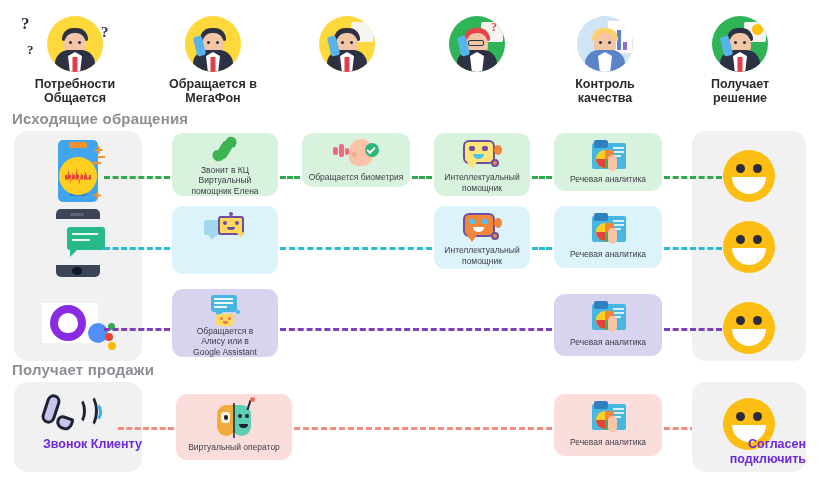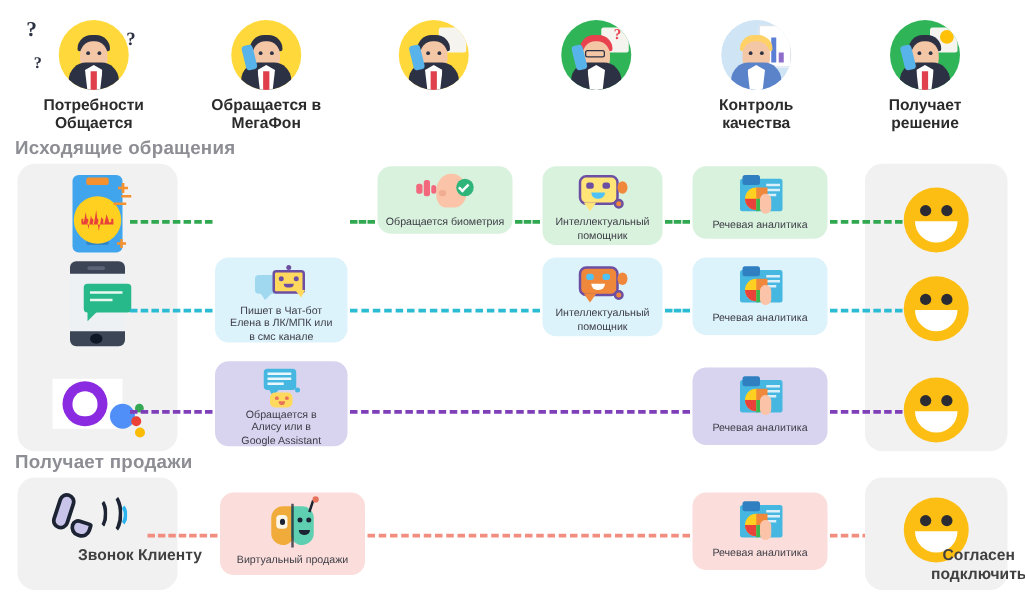--- a/index.html
+++ b/index.html
@@ -71,22 +71,22 @@
   
   .conn{position:absolute;height:0;border-top-width:3px;border-top-style:dashed;}
 
   
   .smiley{position:absolute;width:52px;height:52px;border-radius:50%;background:#fdbe13;}
   .smiley .e{position:absolute;width:9px;height:9px;border-radius:50%;background:#2b2b33;top:14px;}
   .smiley .e.l{left:13px;} .smiley .e.r{right:13px;}
   .smiley .m{position:absolute;left:9px;right:9px;top:27px;height:17px;background:#fff;
              border-radius:0 0 34px 34px;}
 
-  .endcap{position:absolute;text-align:center;font-size:12.5px;line-height:14.5px;
-          font-weight:600;color:#404040;white-space:pre-line;padding-left:34px;}
+  .endcap{position:absolute;text-align:right;font-size:12.5px;line-height:14.5px;
+          font-weight:600;color:#6d28d9;white-space:pre-line;}
 </style>
 </head>
 <body>
 
 <div id="stage">
 
   <div class="persona" style="left:15px;top:16px;">
     <div class="circle" style="background:#ffd93b;">
       <div class="hair"></div>
         <div class="head"></div>
@@ -217,20 +217,30 @@
     <div style="position:absolute;left:0;top:0;width:56px;height:40px;background:#ffffff;"></div>
     <div style="position:absolute;left:8px;top:2px;width:36px;height:36px;border-radius:50%;background:#8a2be2;"></div>
     <div style="position:absolute;left:16px;top:10px;width:20px;height:20px;border-radius:55% 55% 50% 50%;background:#ffffff;"></div>
     <div style="position:absolute;left:46px;top:20px;width:20px;height:20px;border-radius:50%;background:#4f8ff7;"></div>
     <div style="position:absolute;left:66px;top:20px;width:7px;height:7px;border-radius:50%;background:#34a853;"></div>
     <div style="position:absolute;left:63px;top:30px;width:8px;height:8px;border-radius:50%;background:#ea4335;"></div>
     <div style="position:absolute;left:66px;top:39px;width:8px;height:8px;border-radius:50%;background:#fbbc05;"></div>
   </div>
 
   <div class="conn" style="left:104px;top:176px;width:66px;border-color:#2fa84f;"></div>
+  <div class="card" style="left:172px;top:133px;width:106px;height:63px;background:#d9f2dd;">
+    <div class="ico">
+      <div style="position:absolute;left:11px;top:1px;width:11px;height:20px;border-radius:6px;background:#3cb452;transform:rotate(32deg);"></div>
+      <div style="position:absolute;left:4px;top:12px;width:12px;height:10px;border-radius:6px 2px 8px 8px;background:#3cb452;transform:rotate(32deg);"></div>
+      <div style="position:absolute;left:18px;top:-2px;width:11px;height:9px;border-radius:8px 8px 2px 6px;background:#3cb452;transform:rotate(32deg);"></div>
+    </div>
+    <div class="label">Звонит в КЦ
+Виртуальный
+помощник Елена</div>
+  </div>
 
   <div class="conn" style="left:280px;top:176px;width:20px;border-color:#2fa84f;"></div>
   <div class="card" style="left:302px;top:133px;width:108px;height:54px;background:#d9f2dd;">
     <div class="ico" style="width:46px;">
       <div style="position:absolute;left:16px;top:0;width:24px;height:27px;border-radius:50% 48% 40% 34%;background:#fbc4a8;"></div>
       <div style="position:absolute;left:18px;top:13px;width:6px;height:5px;border-radius:50%;background:#f0ad91;"></div>
       <div style="position:absolute;left:0;top:8px;width:5px;height:8px;background:#f2697d;border-radius:2px;"></div>
       <div style="position:absolute;left:6px;top:5px;width:5px;height:13px;background:#f2697d;border-radius:2px;"></div>
       <div style="position:absolute;left:12px;top:9px;width:4px;height:7px;background:#f2697d;border-radius:2px;"></div>
       <div style="position:absolute;right:0;top:4px;width:14px;height:14px;border-radius:50%;background:#2fb47a;"></div>
@@ -283,23 +293,20 @@
     <div class="ico" style="width:42px;height:28px;">
       <div style="position:absolute;left:0;top:8px;width:20px;height:15px;background:#9fd8ef;border-radius:3px;"></div>
       <div style="position:absolute;left:4px;top:22px;width:0;height:0;border-left:4px solid transparent;border-right:6px solid transparent;border-top:6px solid #9fd8ef;"></div>
       <div style="position:absolute;left:14px;top:4px;width:26px;height:19px;background:#ffd95e;border-radius:3px;border:2px solid #6c4fa3;box-sizing:border-box;"></div>
       <div style="position:absolute;left:19px;top:9px;width:4px;height:4px;border-radius:50%;background:#6c4fa3;"></div>
       <div style="position:absolute;left:31px;top:9px;width:4px;height:4px;border-radius:50%;background:#6c4fa3;"></div>
       <div style="position:absolute;left:23px;top:15px;width:8px;height:3px;border-radius:0 0 5px 5px;background:#6c4fa3;"></div>
       <div style="position:absolute;left:25px;top:0;width:4px;height:4px;border-radius:50%;background:#6c4fa3;"></div>
       <div style="position:absolute;left:32px;top:20px;width:0;height:0;border-left:5px solid transparent;border-right:3px solid transparent;border-top:6px solid #ffd95e;"></div>
     </div>
-    <div class="label">Пишет в Чат-бот
-Елена в ЛК/МПК или
-в смс канале</div>
   </div>
 
   <div class="conn" style="left:280px;top:247px;width:152px;border-color:#2bbcd4;"></div>
   <div class="card" style="left:434px;top:206px;width:96px;height:63px;background:#ddf3fb;">
     <div class="ico" style="width:42px;">
       <div style="position:absolute;left:2px;top:1px;width:32px;height:24px;border-radius:6px;background:#f0883b;border:2px solid #6c4fa3;box-sizing:border-box;"></div>
       <div style="position:absolute;left:8px;top:7px;width:6px;height:5px;border-radius:2px;background:#4fc3f7;"></div>
       <div style="position:absolute;left:21px;top:7px;width:6px;height:5px;border-radius:2px;background:#4fc3f7;"></div>
       <div style="position:absolute;left:12px;top:15px;width:11px;height:5px;border-radius:0 0 6px 6px;background:#ffffff;"></div>
       <div style="position:absolute;left:6px;top:23px;width:0;height:0;border-left:5px solid transparent;border-right:5px solid transparent;border-top:7px solid #f0883b;"></div>
@@ -398,21 +405,21 @@
       <div style="position:absolute;left:19px;top:2px;width:18px;height:31px;border-radius:2px 10px 10px 9px;background:#5ecfb0;"></div>
       <div style="position:absolute;left:7px;top:9px;width:9px;height:11px;border-radius:3px;background:#fdf6e6;"></div>
       <div style="position:absolute;left:10px;top:12px;width:4px;height:5px;border-radius:2px;background:#1c2333;"></div>
       <div style="position:absolute;left:24px;top:11px;width:4px;height:4px;border-radius:50%;background:#1c2333;"></div>
       <div style="position:absolute;left:31px;top:11px;width:4px;height:4px;border-radius:50%;background:#1c2333;"></div>
       <div style="position:absolute;left:25px;top:21px;width:9px;height:4px;border-radius:0 0 6px 6px;background:#1c2333;"></div>
       <div style="position:absolute;left:19px;top:0;width:2px;height:35px;background:#1c2333;opacity:.75;"></div>
       <div style="position:absolute;left:34px;top:-3px;width:2px;height:10px;background:#1c2333;transform:rotate(18deg);"></div>
       <div style="position:absolute;left:36px;top:-6px;width:5px;height:5px;border-radius:50%;background:#e8735c;"></div>
     </div>
-    <div class="label">Виртуальный продажи</div>
+    <div class="label">Виртуальный оператор</div>
   </div>
 
   <div class="conn" style="left:294px;top:427px;width:258px;border-color:#f28e80;"></div>
 
   <div class="card" style="left:554px;top:394px;width:108px;height:62px;background:#fbdedb;">
     <div class="ico" style="width:40px;height:34px;">
       <div style="position:absolute;left:4px;top:4px;width:34px;height:26px;background:#45b7e0;border-radius:2px;"></div>
       <div style="position:absolute;left:6px;top:1px;width:14px;height:8px;background:#2f7fc1;border-radius:2px;"></div>
       <div style="position:absolute;left:25px;top:8px;width:11px;height:2px;background:#d9f0fb;"></div>
       <div style="position:absolute;left:25px;top:12px;width:11px;height:2px;background:#d9f0fb;"></div>

